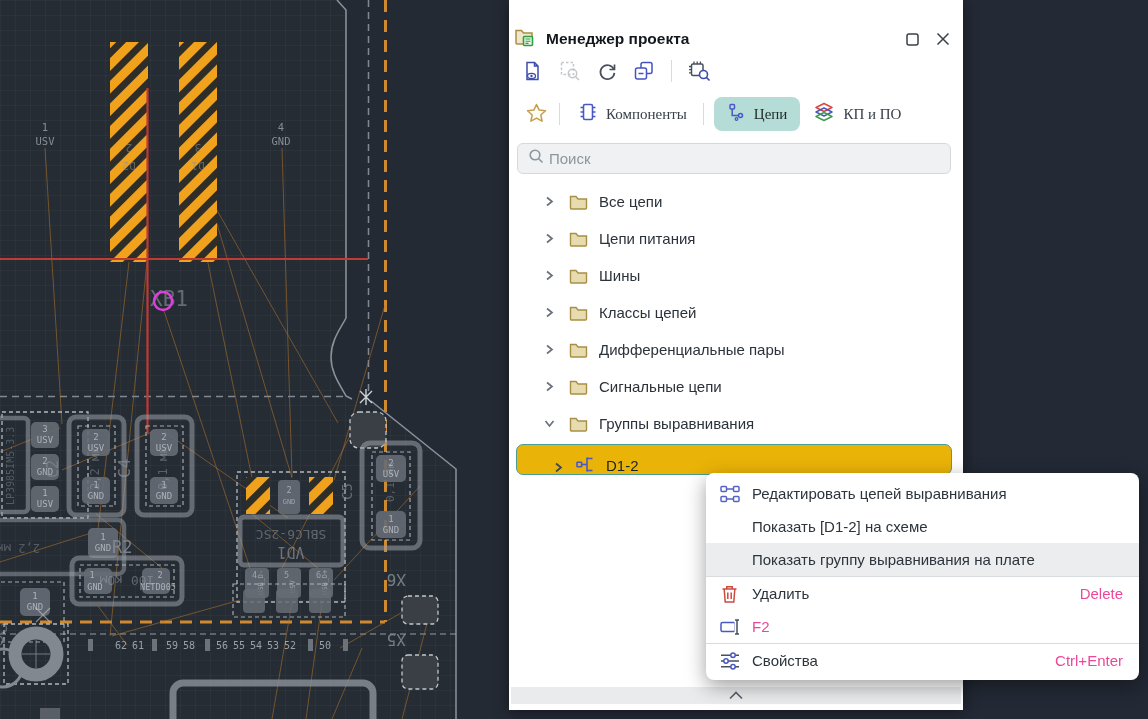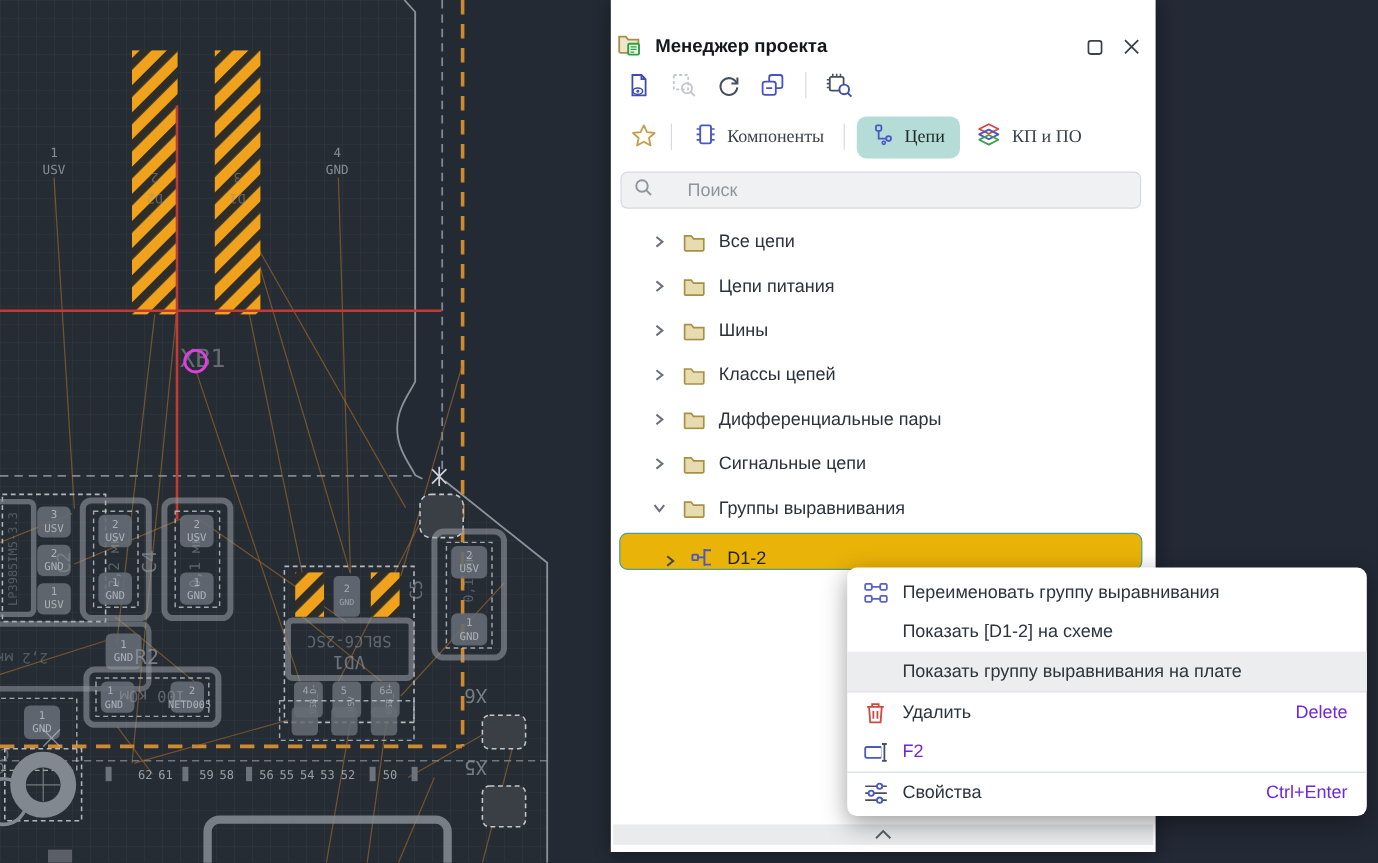--- a/index.html
+++ b/index.html
@@ -16,21 +16,21 @@
   .winbtn{background:none;border:none;padding:0;cursor:pointer;width:16px;height:16px;display:flex;align-items:center;justify-content:center}
   .toolbar{position:absolute;top:58px;left:11px;display:flex;align-items:center;gap:12px}
   .tbtn{background:none;border:none;padding:0;width:25px;height:25px;display:flex;align-items:center;justify-content:center;cursor:pointer}
   .vsep{width:1px;height:22px;background:#d8dbde;margin:0 3px}
   .tabs{position:absolute;top:95px;left:9px;right:8px;height:38px;display:flex;align-items:center}
   .tab{display:flex;align-items:center;gap:9px;background:none;border:none;padding:5px 8px;cursor:pointer;
        font-size:15px;color:#39414a;font-family:Liberation Serif, serif}
   .tab.active{background:#b5dcd7;border-radius:8px;color:#1e2a28;padding:6px 13px}
   .starbtn{background:none;border:none;padding:0 9px 0 8px;cursor:pointer}
   .searchwrap{position:absolute;top:143px;left:8px;right:12px;height:31px;background:#eff1f3;
-              border:1px solid #d6d9dc;border-radius:6px;display:flex;align-items:center;padding:0 10px;gap:26px;box-sizing:border-box}
+              border:1px solid #d6d9dc;border-radius:6px;display:flex;align-items:center;padding:0 10px;gap:2px;box-sizing:border-box}
   .searchwrap input{flex:1;background:transparent;border:none;outline:none;font-size:15px;color:#333a42;
               font-family:"Liberation Sans",sans-serif}
   .searchwrap input::placeholder{color:#8e959d}
   .tree{position:absolute;top:183px;left:0;right:0}
   .trow{height:37px;display:flex;align-items:center;padding-left:34px;cursor:pointer}
   .trow .chev{width:13px;display:flex;margin-right:13px}
   .trow .foldr{width:19px;display:flex;margin-right:11px}
   .trow .tlabel{font-size:15px;color:#2b323a}
   .selrow{margin:2px 11px 0 7px;height:31px;background:#eab308;border:1.5px solid #4b9e95;border-radius:7px;
           display:flex;align-items:flex-end;padding-left:35px;box-sizing:border-box;cursor:pointer}
@@ -39,21 +39,21 @@
   .selrow .tlabel{font-size:15px;color:#1c2327}
   .collapsebar{position:absolute;left:2px;right:2px;bottom:6px;height:17px;background:#e9ebec;
                display:flex;align-items:center;justify-content:center;cursor:pointer}
   
   .menu{position:absolute;left:706px;top:473px;width:433px;background:#ffffff;border-radius:8px;
         box-shadow:0 6px 20px rgba(0,0,0,.38);padding:4px 0 3px 0;box-sizing:border-box}
   .mi{height:33px;display:flex;align-items:center;padding:0 16px 0 14px;cursor:pointer}
   .mi.hovered{background:#ebedef}
   .mic{width:23px;height:20px;margin-right:9px;display:flex;align-items:center}
   .ml{flex:1;font-size:15px;color:#2c343c}
-  .ms{font-size:15px;color:#6d28d9}
+  .ms{font-size:15px;color:#ec4899}
   .msep{height:1px;background:#d9dcdf}
 </style>
 </head>
 <body>
 
 <svg class="pcb" viewBox="0 0 510 719">
   <defs>
     <pattern id="hatch" width="16" height="16" patternUnits="userSpaceOnUse" patternTransform="rotate(45)">
       <rect width="16" height="16" fill="#f0a21d"></rect>
         <rect width="7" height="16" fill="#2e2d28"></rect>
@@ -532,21 +532,21 @@
     <span class="mic">
       <svg width="20" height="20" viewBox="0 0 20 20" fill="none" stroke="#5562c8" stroke-width="1.5">
         <rect x="1" y="2.5" width="5.5" height="5" rx="1"></rect>
           <rect x="13.5" y="2.5" width="5.5" height="5" rx="1"></rect>
         <rect x="1" y="12.5" width="5.5" height="5" rx="1"></rect>
           <rect x="13.5" y="12.5" width="5.5" height="5" rx="1"></rect>
         <line x1="6.5" y1="5" x2="13.5" y2="5"></line>
           <line x1="6.5" y1="15" x2="13.5" y2="15"></line>
       </svg>
     </span>
-    <span class="ml">Переименовать группу выравнивания</span>
+    <span class="ml">Редактировать цепей выравнивания</span>
     <span class="ms"></span>
   </div>
   <div class="mi">
     <span class="mic"></span>
     <span class="ml">Показать [D1-2] на схеме</span>
     <span class="ms"></span>
   </div>
   <div class="mi hovered">
     <span class="mic"></span>
     <span class="ml">Показать группу выравнивания на плате</span>

